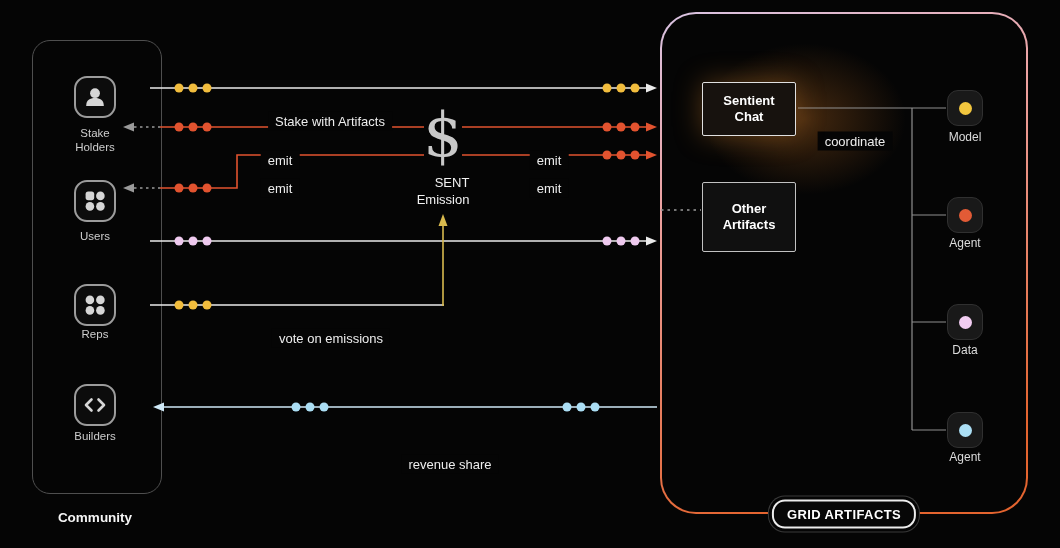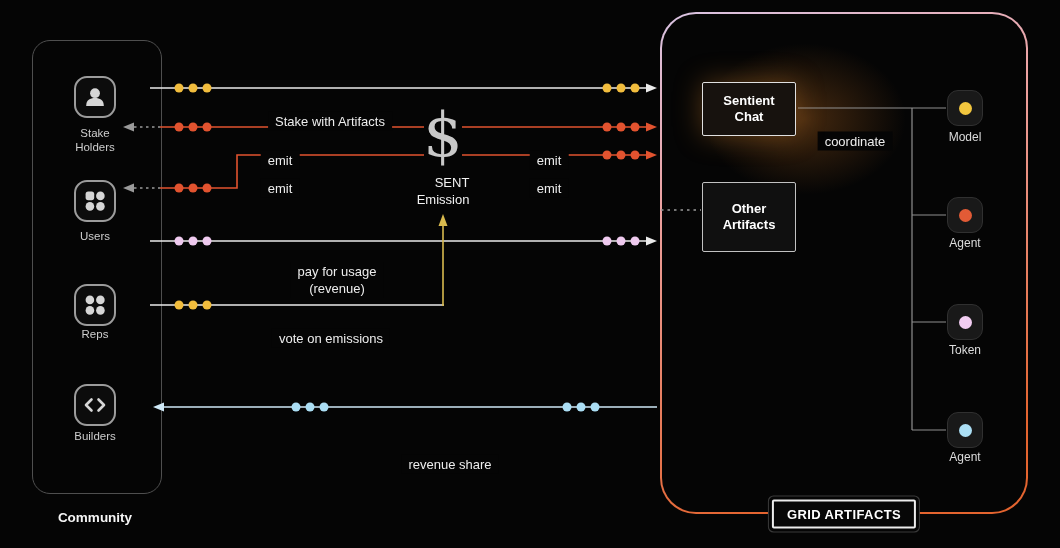--- a/index.html
+++ b/index.html
@@ -38,21 +38,21 @@
   .other-box { top:182px; height:70px; border:1.3px solid #c2c2c2; background:#101010; }
 
   .node-sq { position:absolute; left:947px; width:36px; height:36px; background:#191919;
              border:1px solid #303030; border-radius:11px; box-sizing:border-box;
              display:flex; align-items:center; justify-content:center; z-index:3; }
   .node-dot { width:13px; height:13px; border-radius:50%; }
   .node-label { position:absolute; left:930px; width:70px; text-align:center;
                 color:#dcdcdc; font-size:12px; z-index:3; }
 
   .badge { position:absolute; left:844px; top:514px; transform:translate(-50%,-50%);
-           background:#070707; border:2px solid #ececec; border-radius:2px; padding:5px 13px;
+           background:#070707; border:2px solid #ececec; border-radius:13px; padding:5px 13px;
            color:#fff; font-weight:bold; font-size:13px; letter-spacing:0.4px; z-index:4;
            white-space:nowrap; box-shadow:0 0 0 3px #050505, 0 0 0 4px #3a3a3a; }
 
   
   .flow-label { position:absolute; transform:translate(-50%,-50%); background:#050505;
                 color:#ededed; font-size:13px; line-height:17px; padding:1px 7px; z-index:3;
                 white-space:pre-line; text-align:center;margin-top:33px; }
 
   .dollar { position:absolute; left:443px; top:134px; transform:translate(-50%,-50%);
             font-family:"DejaVu Serif", serif; font-size:62px; color:#c9c9c9; z-index:3; }
@@ -229,22 +229,20 @@
 
   <div class="dollar">$</div>
   <div class="emission-label">SENT
 Emission</div>
 
   <div class="flow-label" style="left:330px; top:88px">Stake with Artifacts</div>
   <div class="flow-label" style="left:280px; top:127px">emit</div>
   <div class="flow-label" style="left:280px; top:155px">emit</div>
   <div class="flow-label" style="left:549px; top:127px">emit</div>
   <div class="flow-label" style="left:549px; top:155px">emit</div>
-  <div class="flow-label" style="left:337px; top:247px">pay for usage
-(revenue)</div>
   <div class="flow-label" style="left:331px; top:305px">vote on emissions</div>
   <div class="flow-label" style="left:450px; top:431px">revenue share</div>
   <div class="flow-label" style="left:855px; top:108px">coordinate</div>
 
   <div class="chat-box">Sentient
 Chat</div>
   <div class="other-box">Other
 Artifacts</div>
 
   <div class="node-sq" style="top:90px">
@@ -253,21 +251,21 @@
   <div class="node-label" style="top:130px">Model</div>
 
   <div class="node-sq" style="top:197px">
     <div class="node-dot" style="background: rgb(226, 91, 54);"></div>
   </div>
   <div class="node-label" style="top:236px">Agent</div>
 
   <div class="node-sq" style="top:304px">
     <div class="node-dot" style="background: rgb(242, 205, 242);"></div>
   </div>
-  <div class="node-label" style="top:343px">Token</div>
+  <div class="node-label" style="top:343px">Data</div>
 
   <div class="node-sq" style="top:412px">
     <div class="node-dot" style="background: rgb(171, 222, 244);"></div>
   </div>
   <div class="node-label" style="top:450px">Agent</div>
 
   <div class="badge">GRID ARTIFACTS</div>
 
 </div>
 

